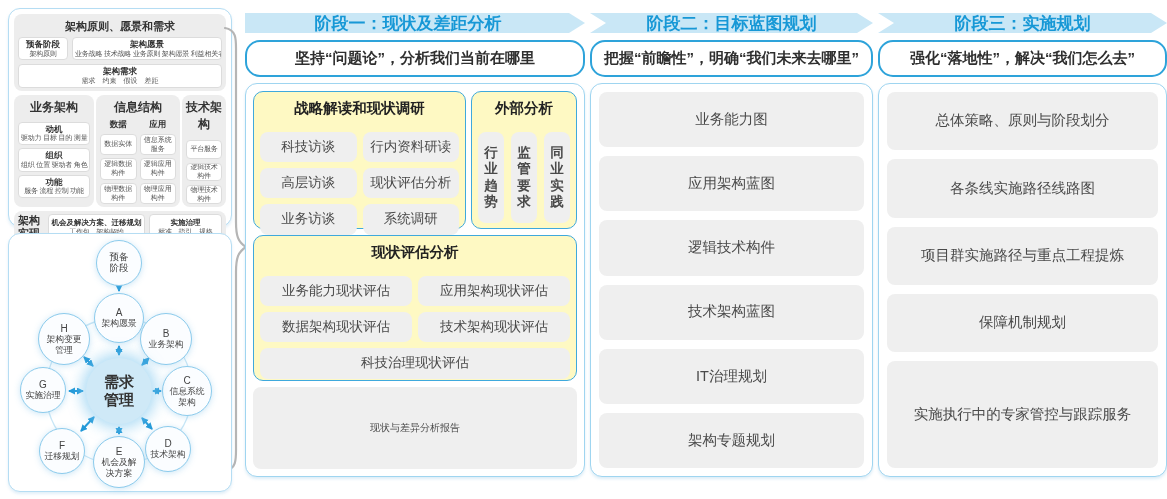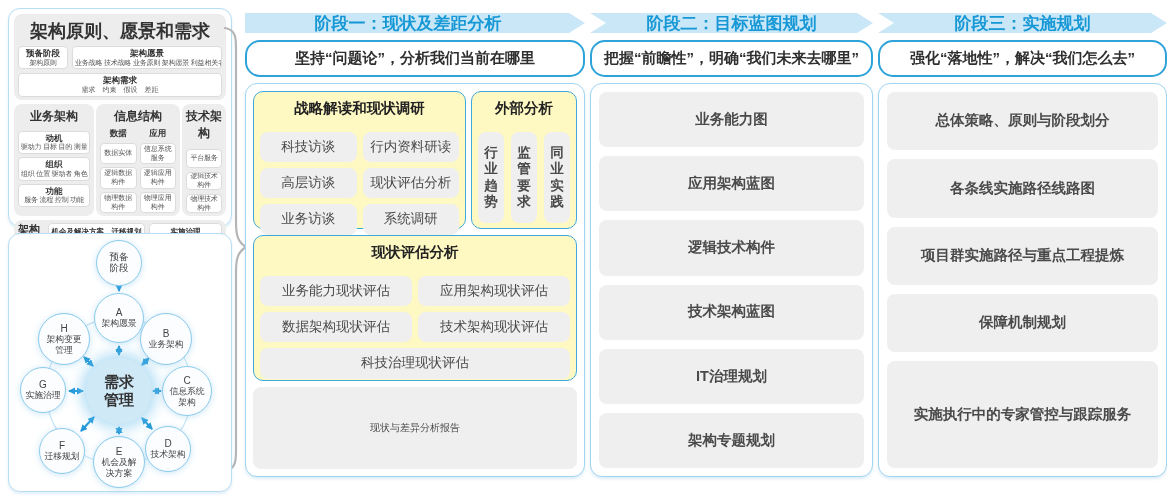--- a/index.html
+++ b/index.html
@@ -13,21 +13,21 @@
   
   .lp{position:absolute;left:8px;top:8px;width:224px;height:219px;
       border:1.5px solid #b5ddf3;border-radius:12px;background:#fff;
       padding:5px;display:flex;flex-direction:column;gap:4px;
       box-shadow:0 2px 3px rgba(170,210,235,.35);}
   .gbox{background:#ededed;border-radius:8px;padding:3px 4px;}
   .wbox{background:#fff;border:1px solid #dcdcdc;border-radius:4px;text-align:center;
         padding:1px 2px;overflow:hidden;}
   .wbox b{display:block;font-size:8.5px;color:#333;line-height:1.25;}
   .wbox span{display:block;font-size:7px;color:#555;line-height:1.25;white-space:nowrap;letter-spacing:-.2px;}
-  .lp-title{font-size:18px;font-weight:bold;text-align:center;color:#333;padding:2px 0 3px;}
+  .lp-title{font-size:11px;font-weight:bold;text-align:center;color:#333;padding:2px 0 3px;}
   .s1-row{display:flex;gap:4px;margin-bottom:4px;}
   .s1-row .prep{width:50px;flex:none;}
   .s1-row .vision{flex:1;}
   .req span{letter-spacing:0;}
   .s2{display:flex;gap:2px;flex:1;}
   .col-title{font-size:12px;font-weight:bold;text-align:center;color:#333;padding:1px 0 3px;}
   .col-b{width:80px;flex:none;display:flex;flex-direction:column;gap:3px;}
   .col-i{width:84px;flex:none;}
   .col-t{flex:1;display:flex;flex-direction:column;gap:4px;}
   .i-cols{display:flex;gap:3px;}
@@ -95,21 +95,21 @@
          display:flex;flex-direction:column;gap:8px;}
   .group-title{font-weight:bold;font-size:14.5px;color:#222;text-align:center;margin:2px 0 6px;}
   .g-strategy{width:213px;flex:none;}
   .g-external{flex:1;}
   .g-grid{display:grid;grid-template-columns:1fr 1fr;gap:6px;flex:1;}
   .g-stack{display:flex;gap:7px;flex:1;font-weight:bold;}
   .g-stack .item{flex:1;}
   .assess{height:146px;}
   .assess .g-grid .span2{grid-column:1 / 3;}
   .report{flex:1;font-size:10px;}
-  .p-list{flex:1;display:flex;flex-direction:column;gap:9px;padding:1px;font-weight:bold;}
+  .p-list{flex:1;display:flex;flex-direction:column;gap:9px;padding:1px;}
   .p-list .item{flex:1;font-size:14.5px;}
   .p-list .item.tall{flex:2.1;}
 </style>
 </head>
 <body>
 
 <section class="lp">
   <div class="gbox">
     <div class="lp-title">架构原则、愿景和需求</div>
     <div class="s1-row">

